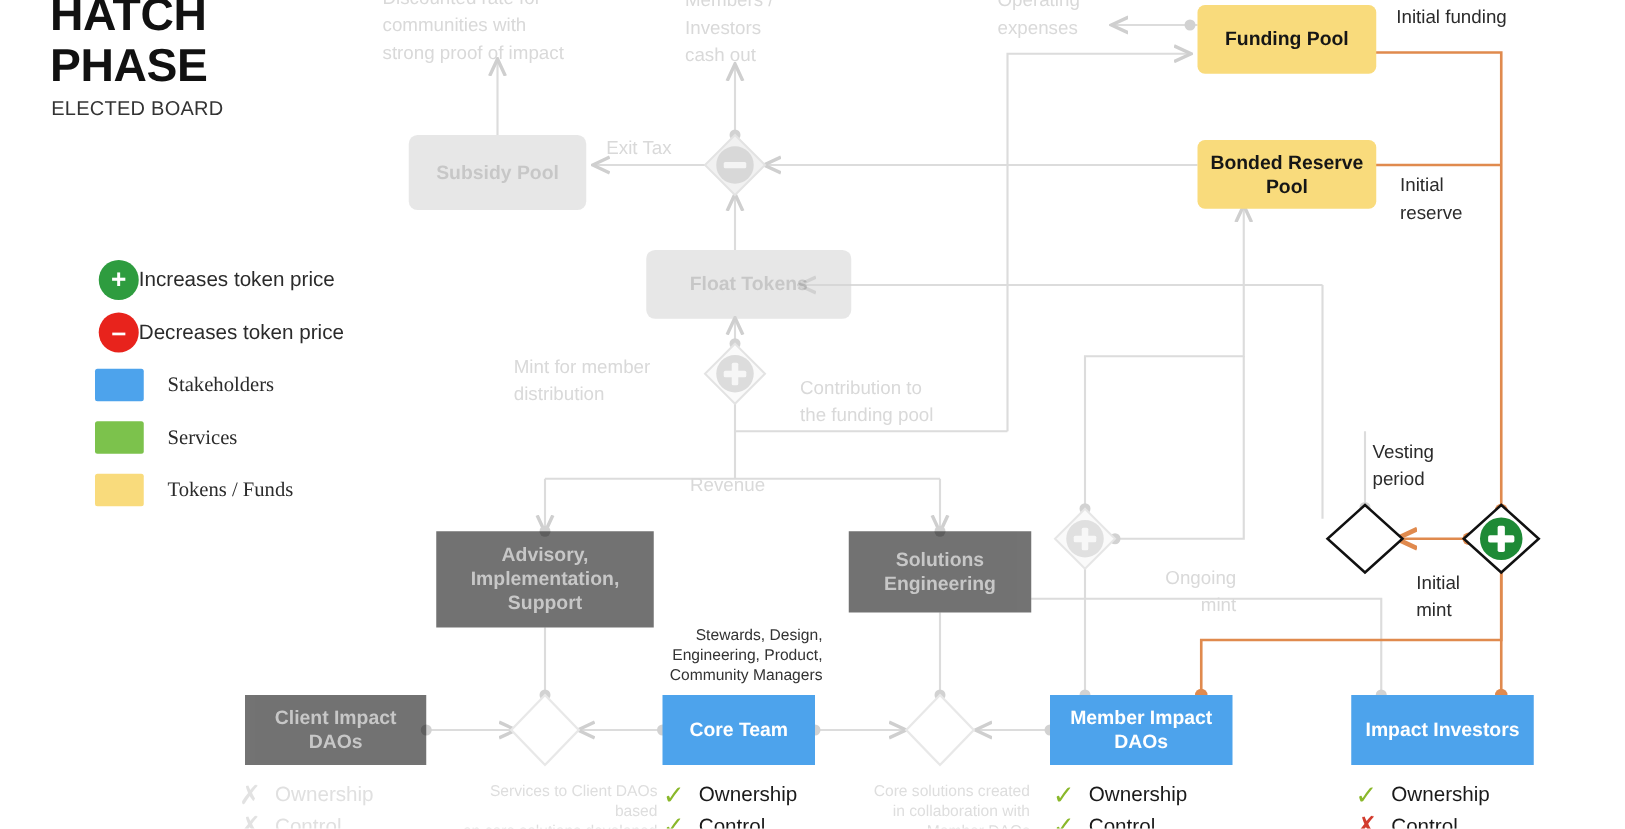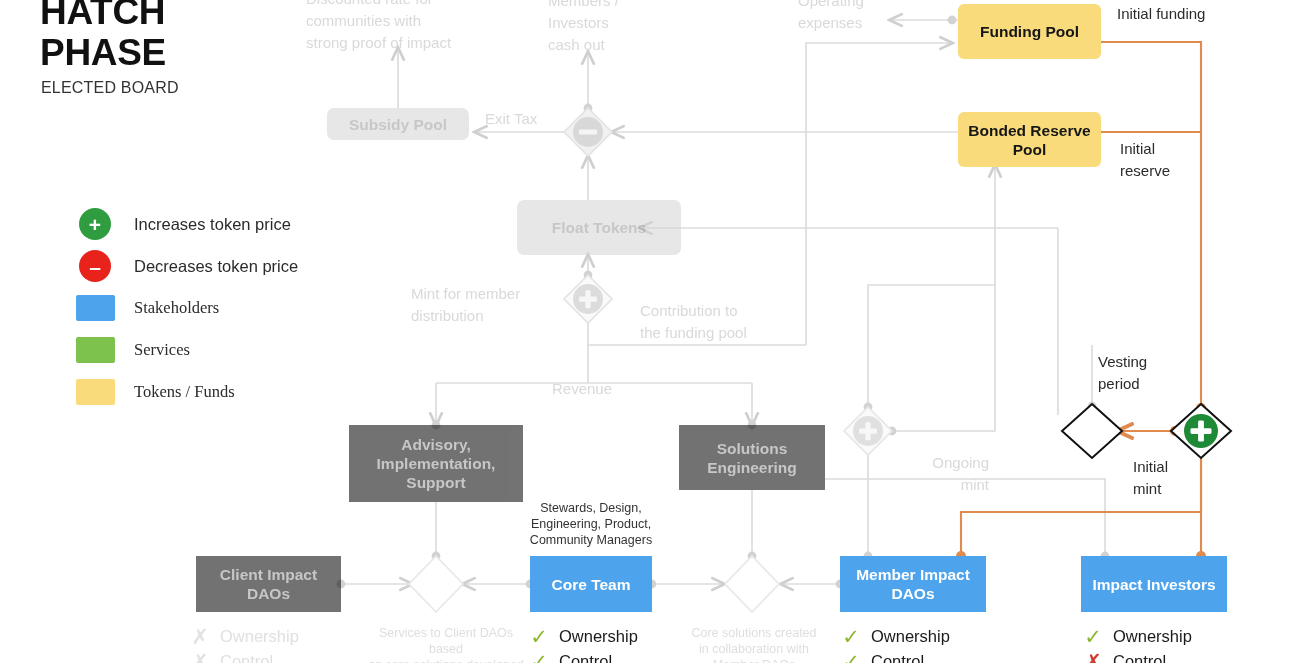--- a/index.html
+++ b/index.html
@@ -46,21 +46,20 @@
     width:32px;height:32px;border-radius:50%;
     flex:0 0 auto;margin-left:3px;
     position:relative;
   }
   .legend-circle .glyph{
     position:absolute;left:50%;top:50%;
     transform:translate(-50%,-50%);
     color:#fff;font-weight:bold;font-size:21px;line-height:1;
   }
   .legend-label{
-    margin-left:23px;
     font-size:16.5px;
     color:#2b2b2b;
     white-space:nowrap;
   }
   .legend-row.sw .legend-label{margin-left:19px;font-family:Liberation Serif, serif;}
 
   
   .node{
     position:absolute;
     display:flex;
@@ -103,21 +102,21 @@
   .lbl{
     position:absolute;
     font-size:15px;
     line-height:22px;
     color:#2b2b2b;
     white-space:pre-line;
   }
   .lbl.faded{color:#d9d9d9;}
   .lbl.small{font-size:12.5px;line-height:16px;}
   .lbl.small.faded{color:#dedede;}
-  .lbl.center{text-align:center;}
+  .lbl.center{text-align:right;}
 
   
   .checklist{position:absolute;}
   .check-row{
     display:flex;align-items:center;height:25px;
   }
   .check-mark{
     width:20px;font-size:21px;line-height:21px;font-weight:bold;
     text-align:center;flex:0 0 auto;
   }
@@ -290,21 +289,21 @@
     <div class="legend-row sw">
       <span class="legend-swatch" style="background:#7cc24c;"></span>
       <span class="legend-label">Services</span>
     </div>
     <div class="legend-row sw">
       <span class="legend-swatch" style="background:#f9db7c;"></span>
       <span class="legend-label">Tokens / Funds</span>
     </div>
   </div>
 
-  <div class="node grey" style="left:327px;top:108px;width:142px;height:32px;">Subsidy
+  <div class="node grey" style="left:327px;top:108px;width:142px;height:60px;">Subsidy
 Pool</div>
 
   <div class="node grey" style="left:517px;top:200px;width:164px;height:55px;">Float
 Tokens</div>
 
   <div class="node yellow" style="left:958px;top:4px;width:143px;height:55px;">Funding
 Pool</div>
 
   <div class="node yellow" style="left:958px;top:112px;width:143px;height:55px;">Bonded
 Reserve Pool</div>

